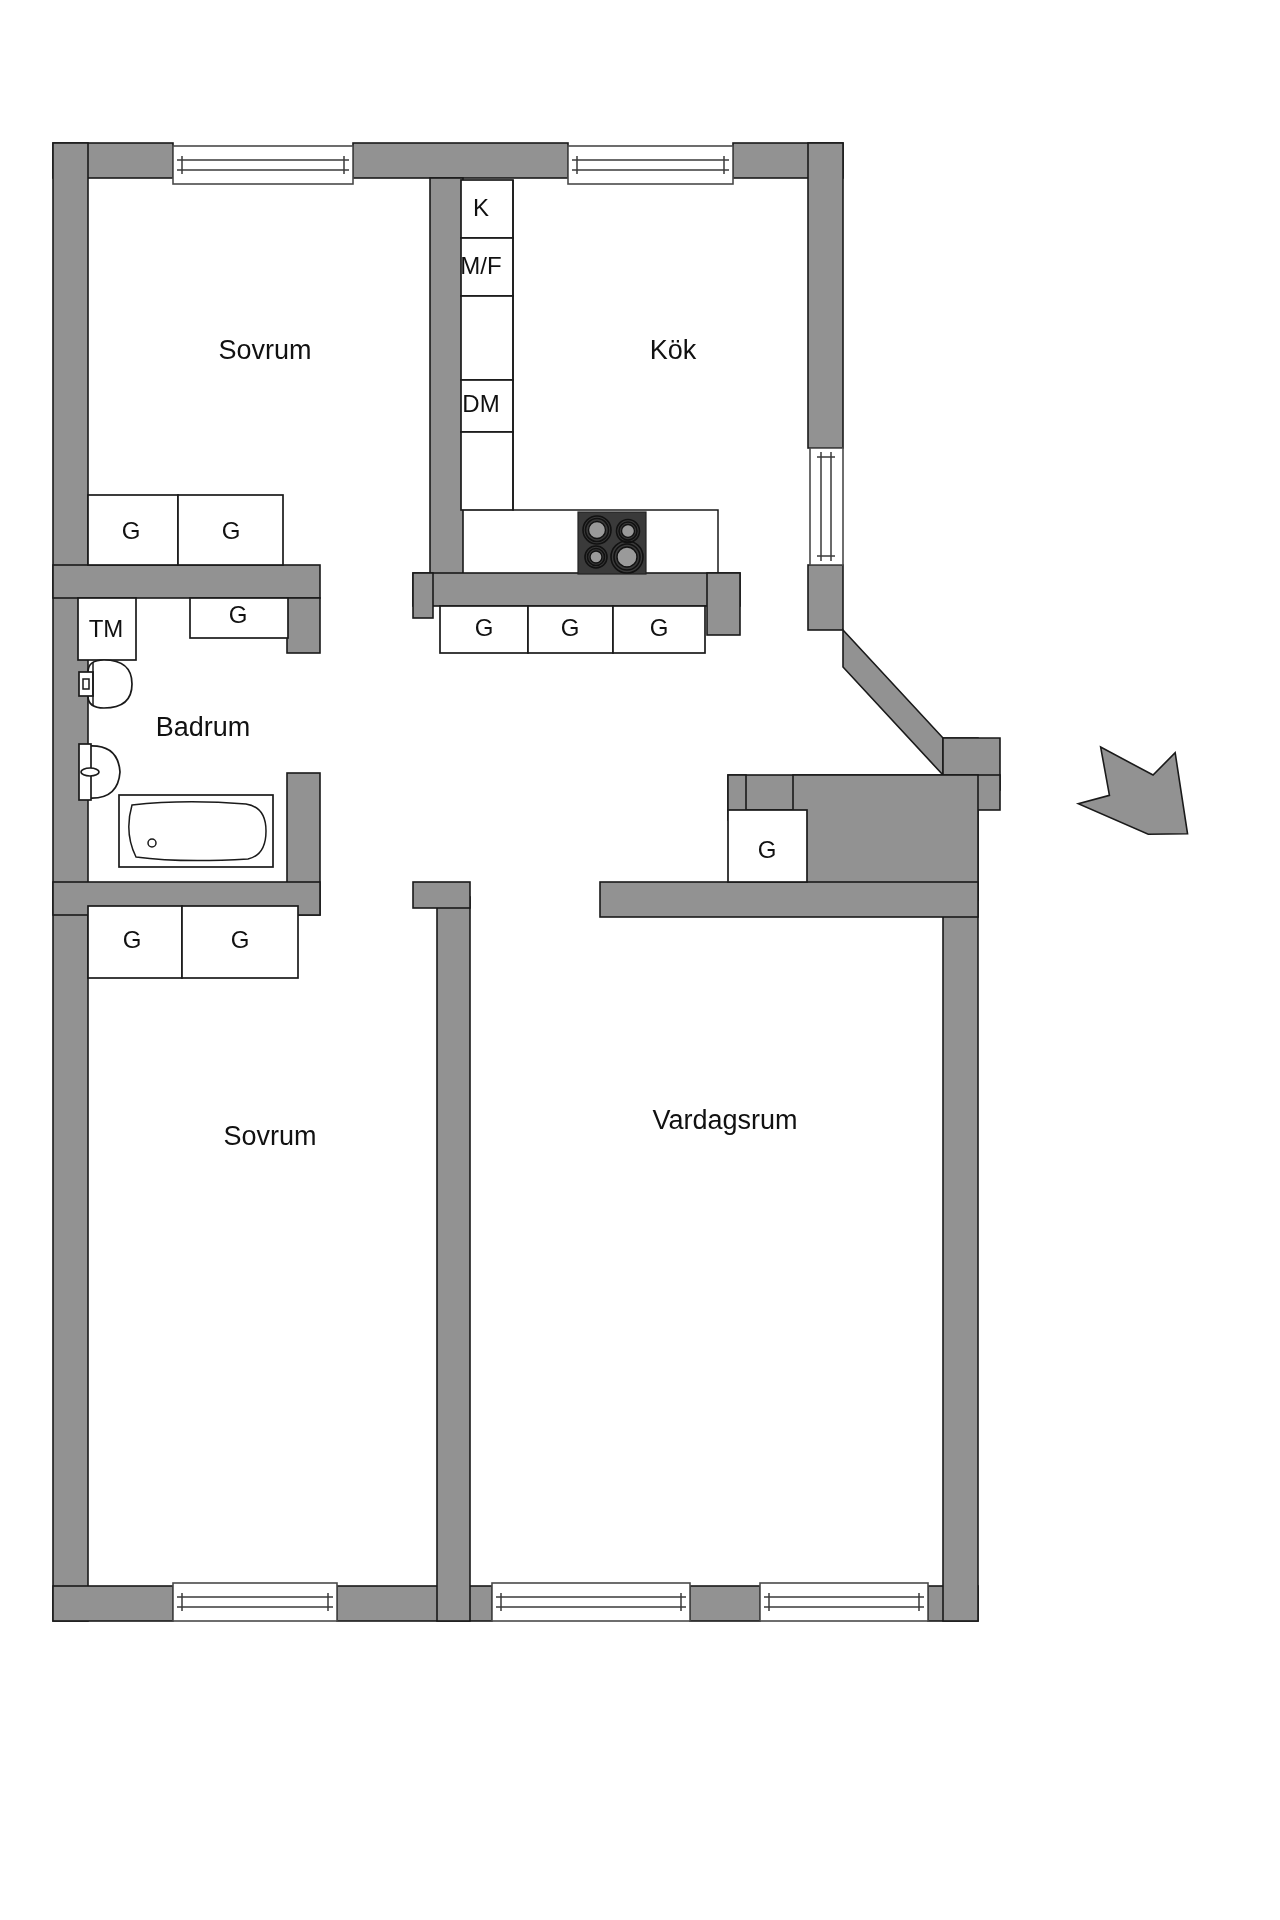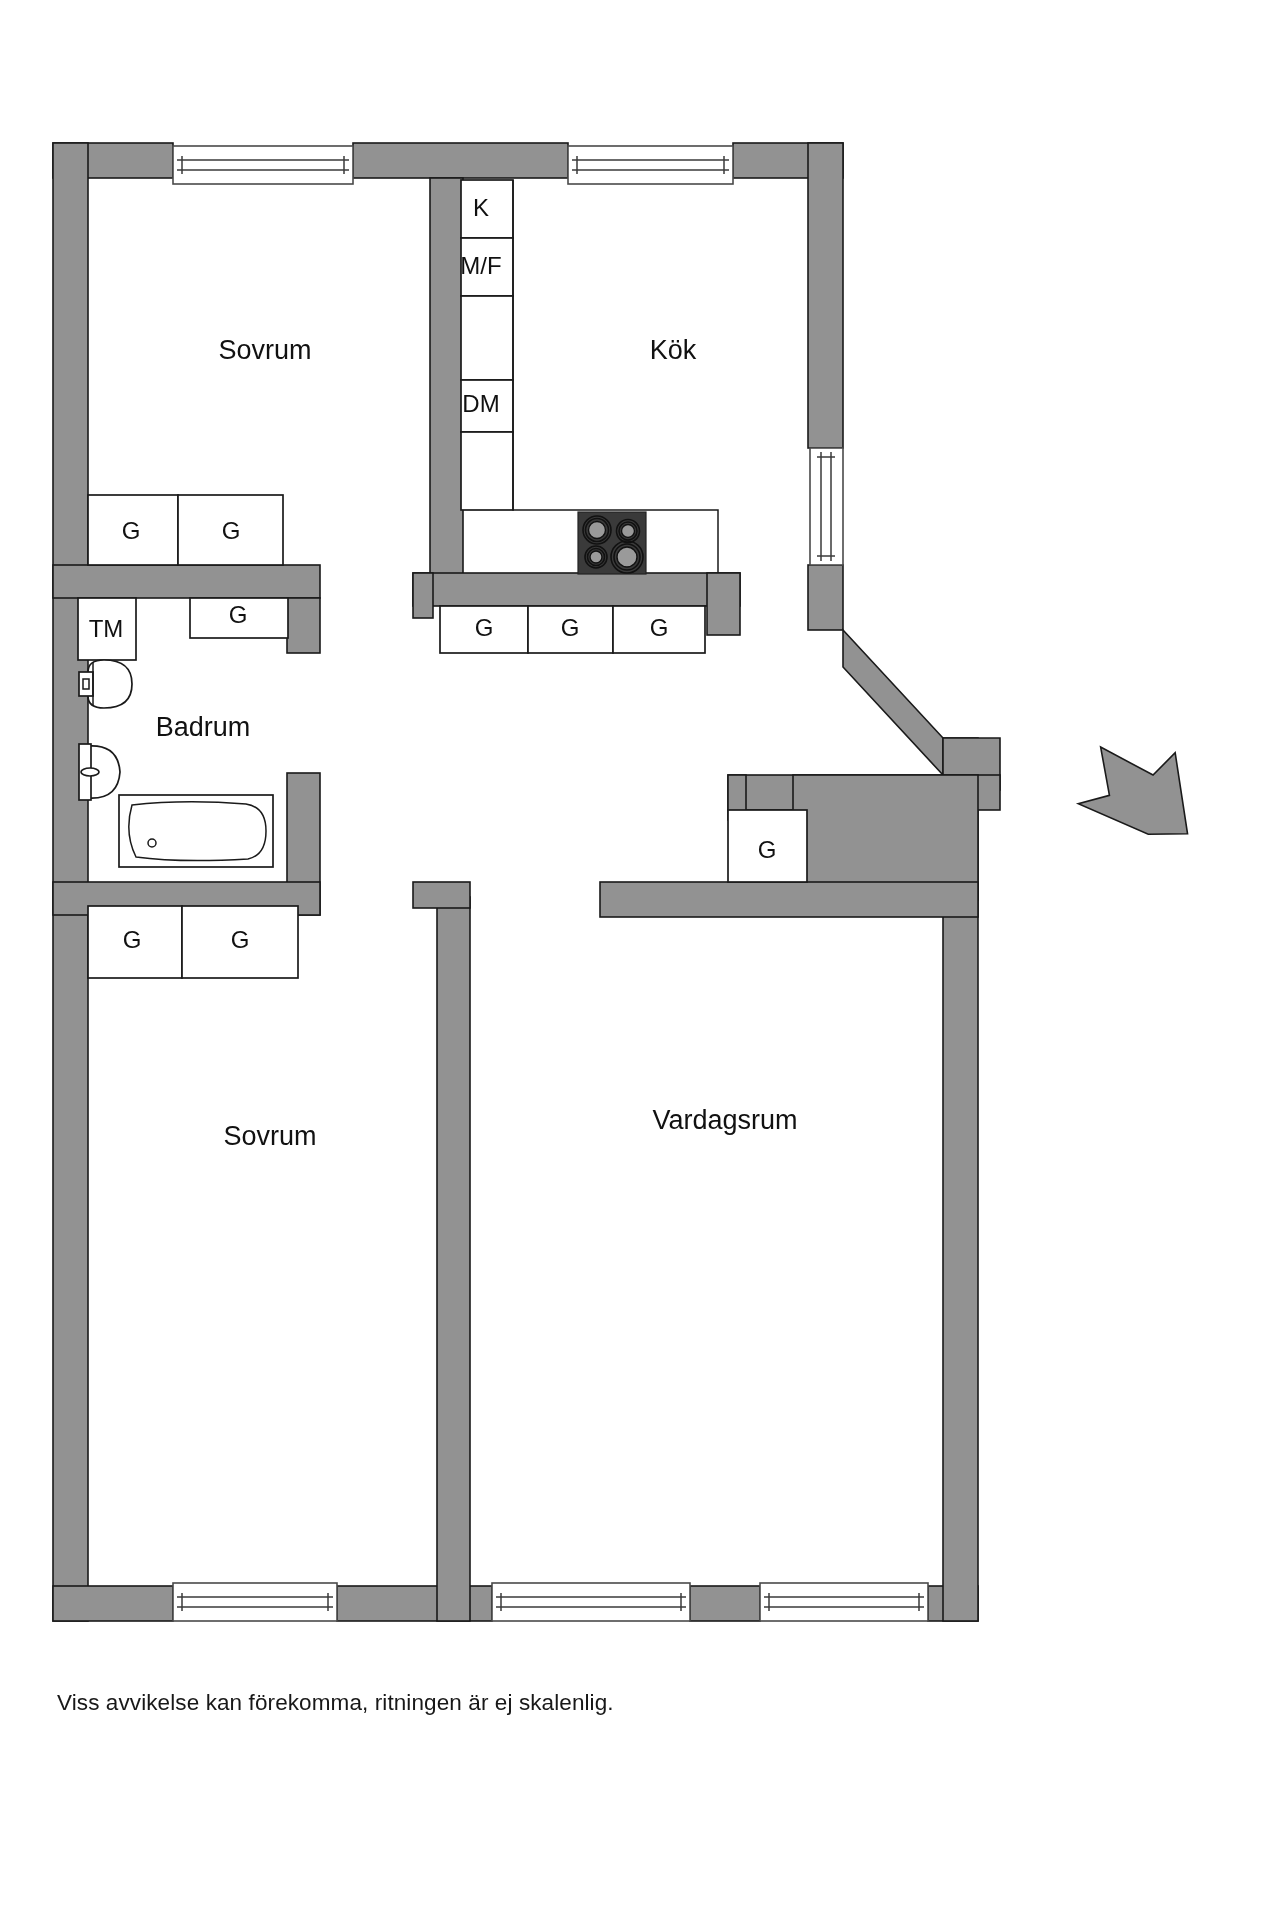--- a/index.html
+++ b/index.html
@@ -255,14 +255,13 @@
     <text class="cab-label" x="484" y="630">G</text>
     <text class="cab-label" x="570" y="630">G</text>
     <text class="cab-label" x="659" y="630">G</text>
     <text class="cab-label" x="132" y="942">G</text>
     <text class="cab-label" x="240" y="942">G</text>
     <text class="cab-label" x="767" y="852">G</text>
   </g>
 
 </svg>
 
-<div class="footer-note">Viss avvikelse kan förekomma, ritningen är ej skalenlig.</div>
 </div>
 
 </body></html>

